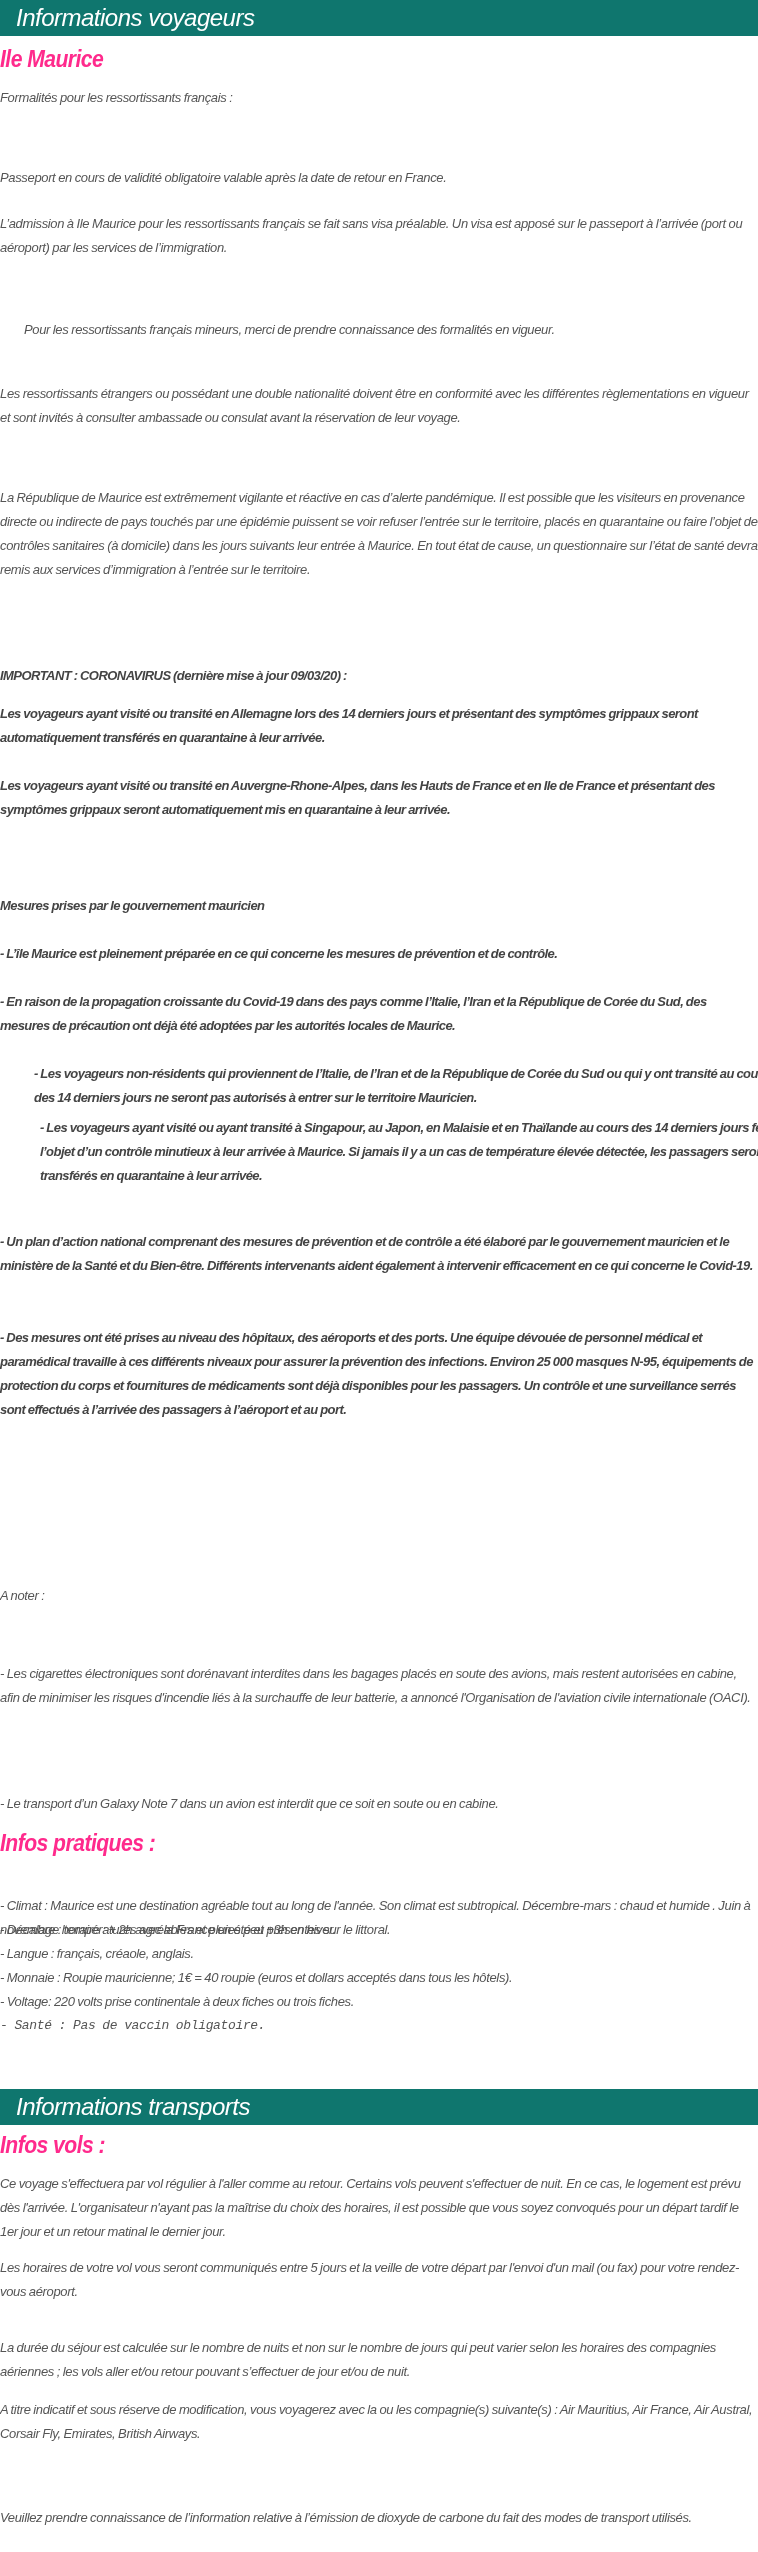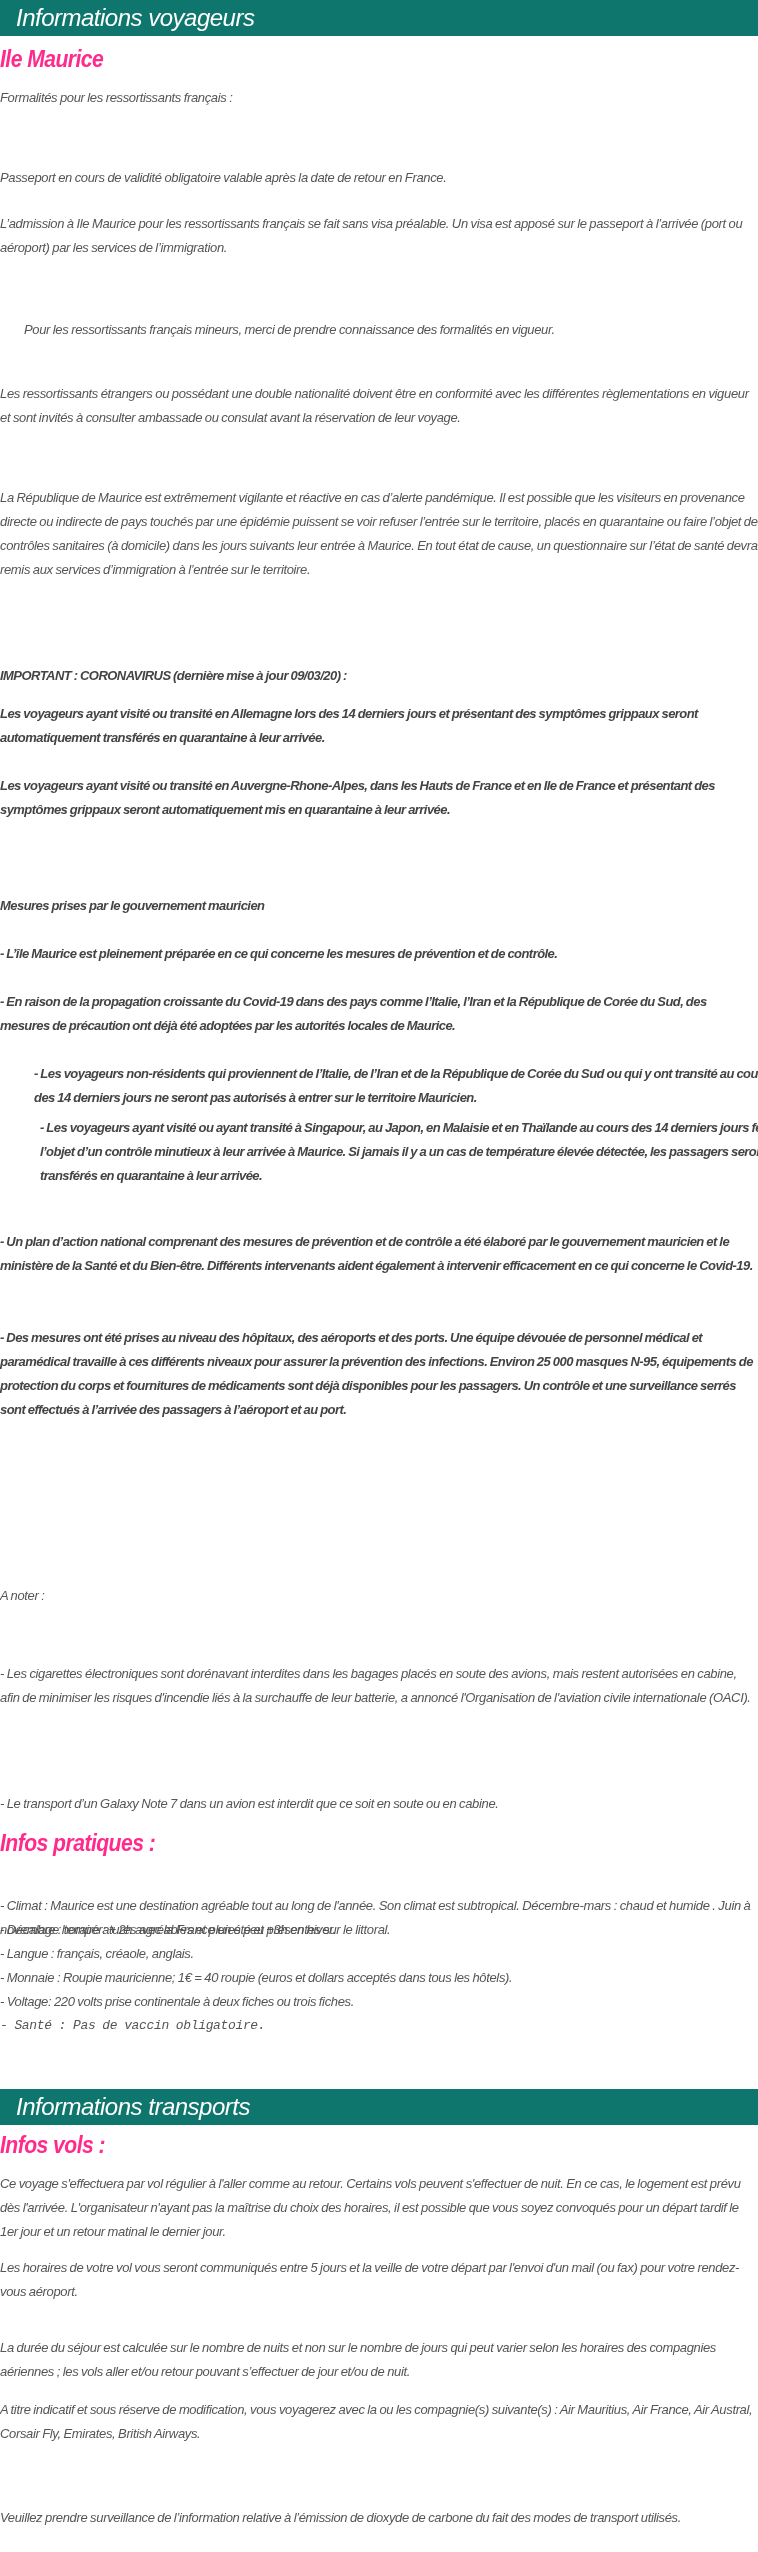--- a/index.html
+++ b/index.html
@@ -118,13 +118,13 @@
 <div class="section-bar" style="top:2089px;">
   <span class="bar-title">Informations transports</span>
 </div>
 
 <div class="pink-title" style="top:2130px;">Infos vols :</div>
 
 <p class="p" style="top:2172px;">Ce voyage s'effectuera par vol régulier à l'aller comme au retour. Certains vols peuvent s'effectuer de nuit. En ce cas, le logement est prévu dès l'arrivée. L'organisateur n'ayant pas la maîtrise du choix des horaires, il est possible que vous soyez convoqués pour un départ tardif le 1er jour et un retour matinal le dernier jour.</p>
 <p class="p" style="top:2256px;">Les horaires de votre vol vous seront communiqués entre 5 jours et la veille de votre départ par l'envoi d'un mail (ou fax) pour votre rendez-vous aéroport.</p>
 <p class="p" style="top:2336px;">La durée du séjour est calculée sur le nombre de nuits et non sur le nombre de jours qui peut varier selon les horaires des compagnies aériennes ; les vols aller et/ou retour pouvant s’effectuer de jour et/ou de nuit.</p>
 <p class="p" style="top:2398px;">A titre indicatif et sous réserve de modification, vous voyagerez avec la ou les compagnie(s) suivante(s) : Air Mauritius, Air France, Air Austral, Corsair Fly, Emirates, British Airways.</p>
-<p class="p" style="top:2506px;">Veuillez prendre surveillance de l’information relative à l’émission de dioxyde de carbone du fait des modes de transport utilisés.</p>
+<p class="p" style="top:2506px;">Veuillez prendre connaissance de l’information relative à l’émission de dioxyde de carbone du fait des modes de transport utilisés.</p>
 
 </body></html>

